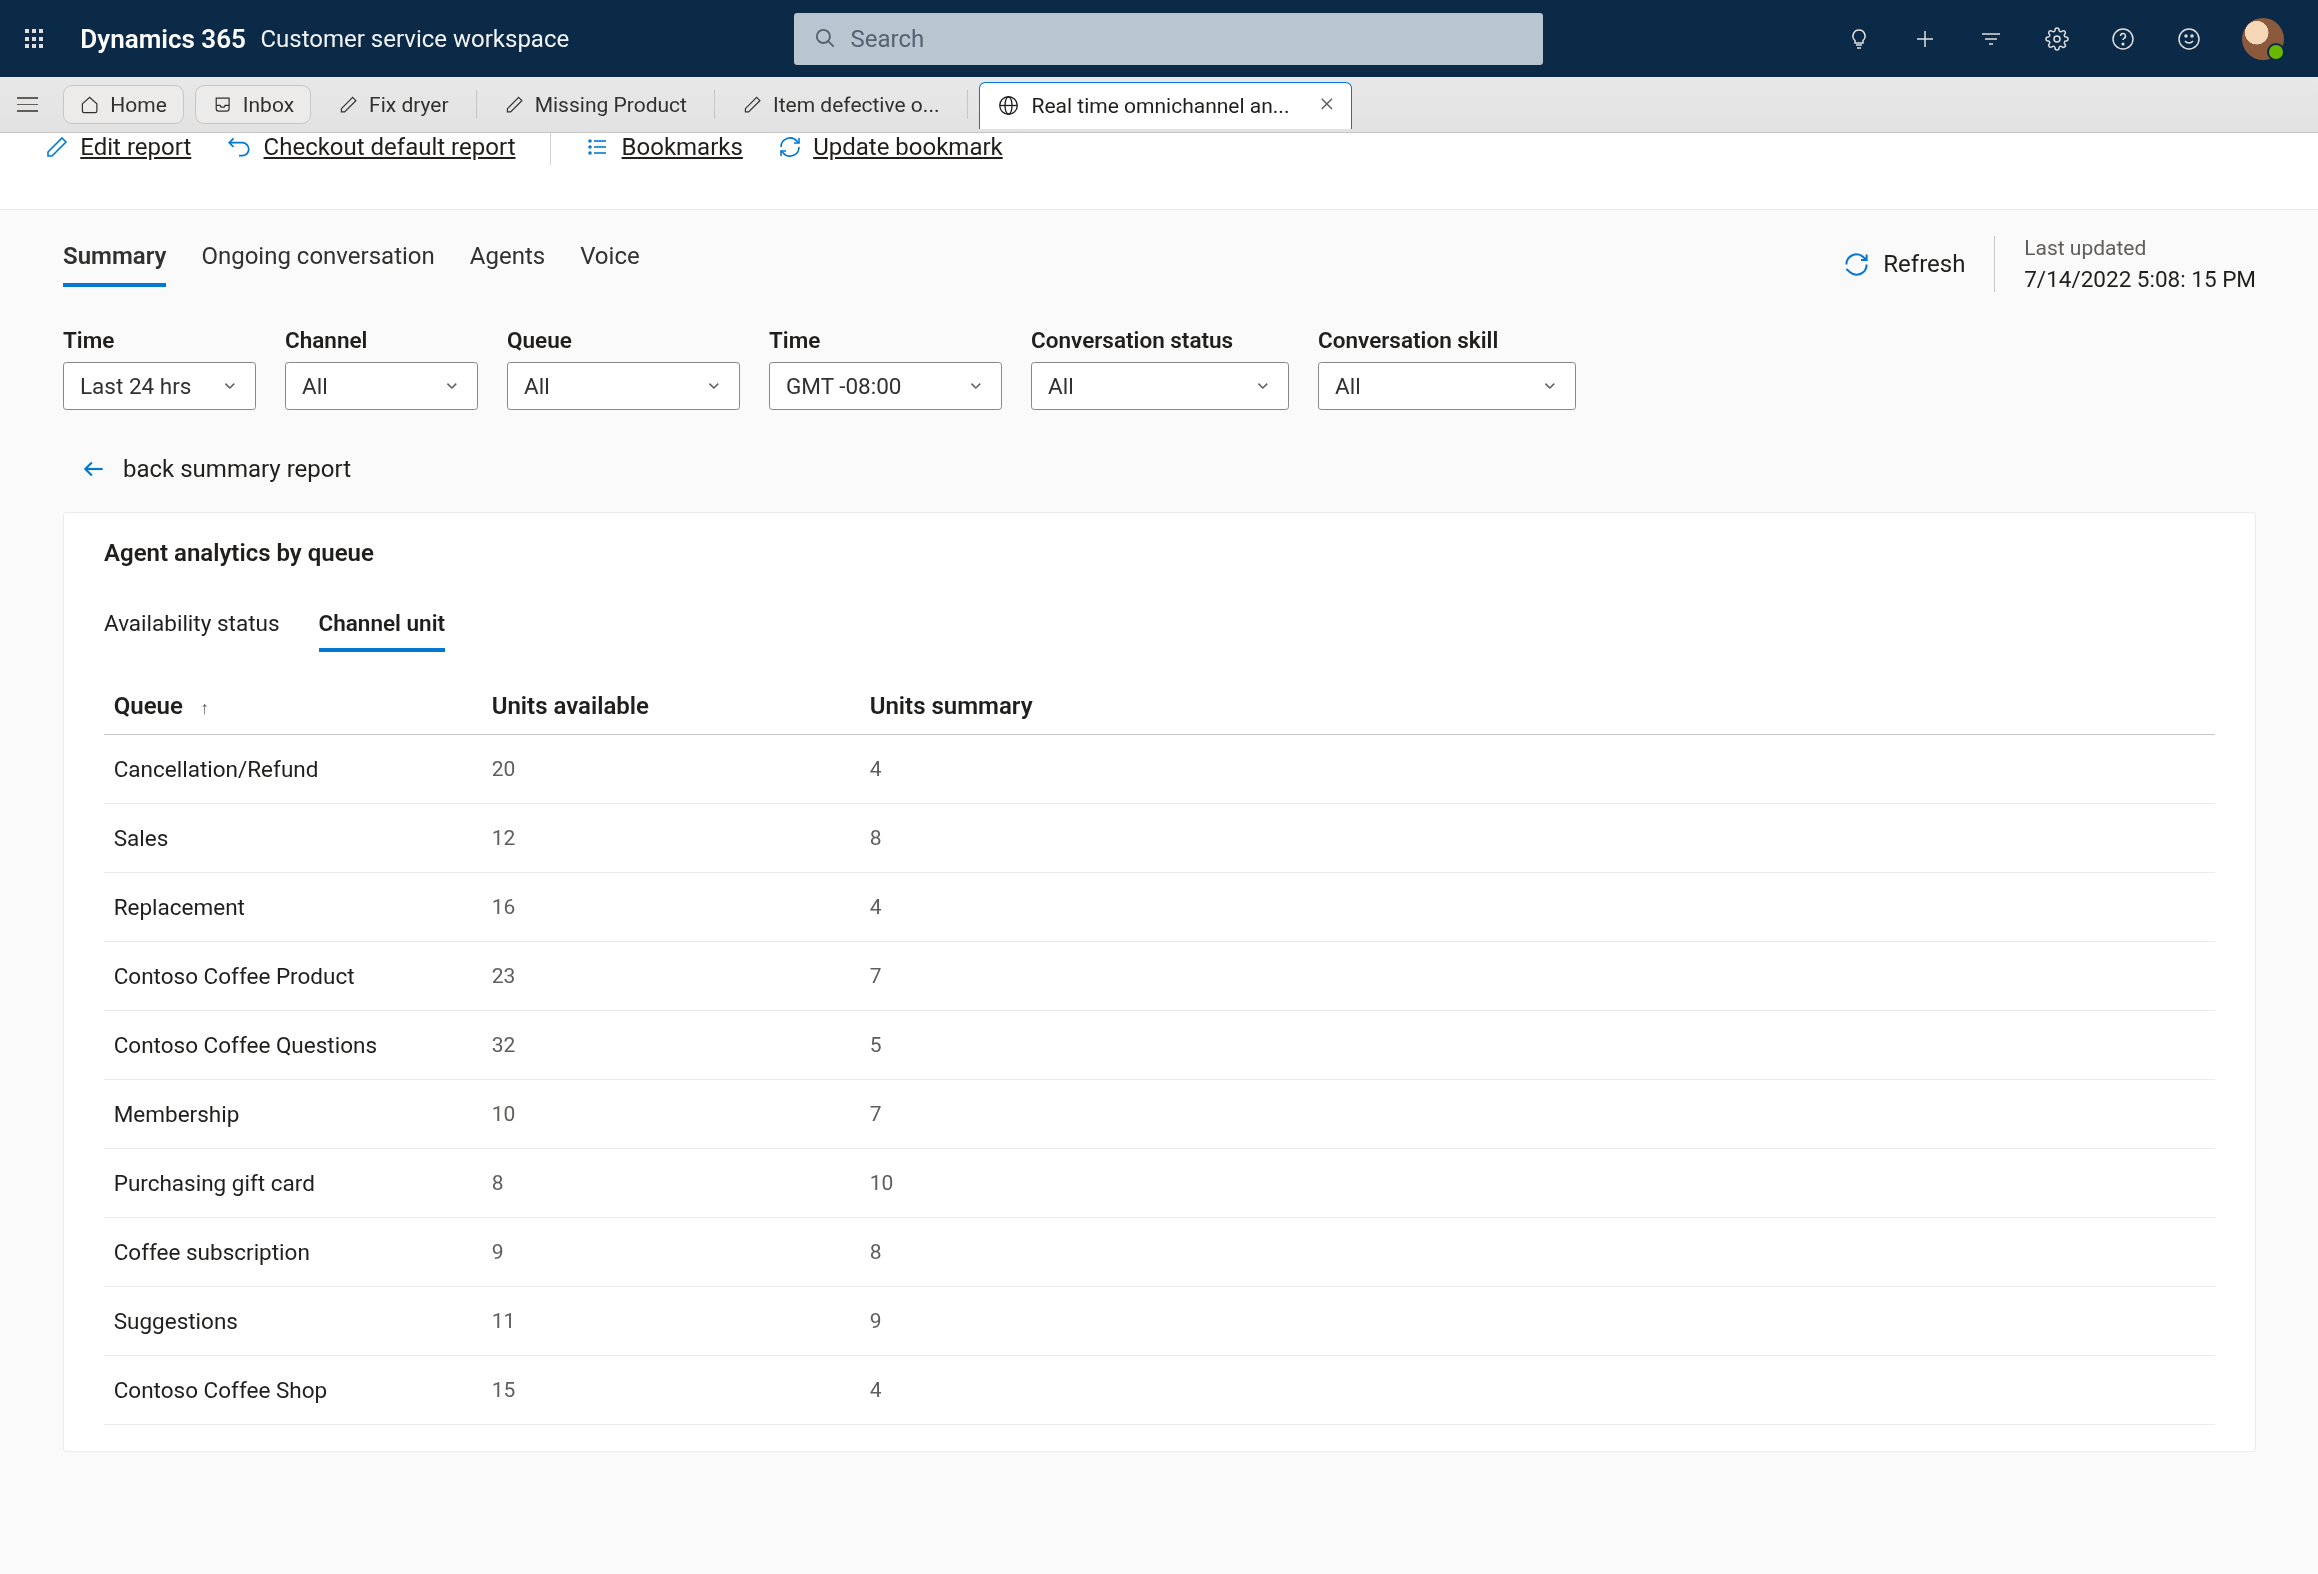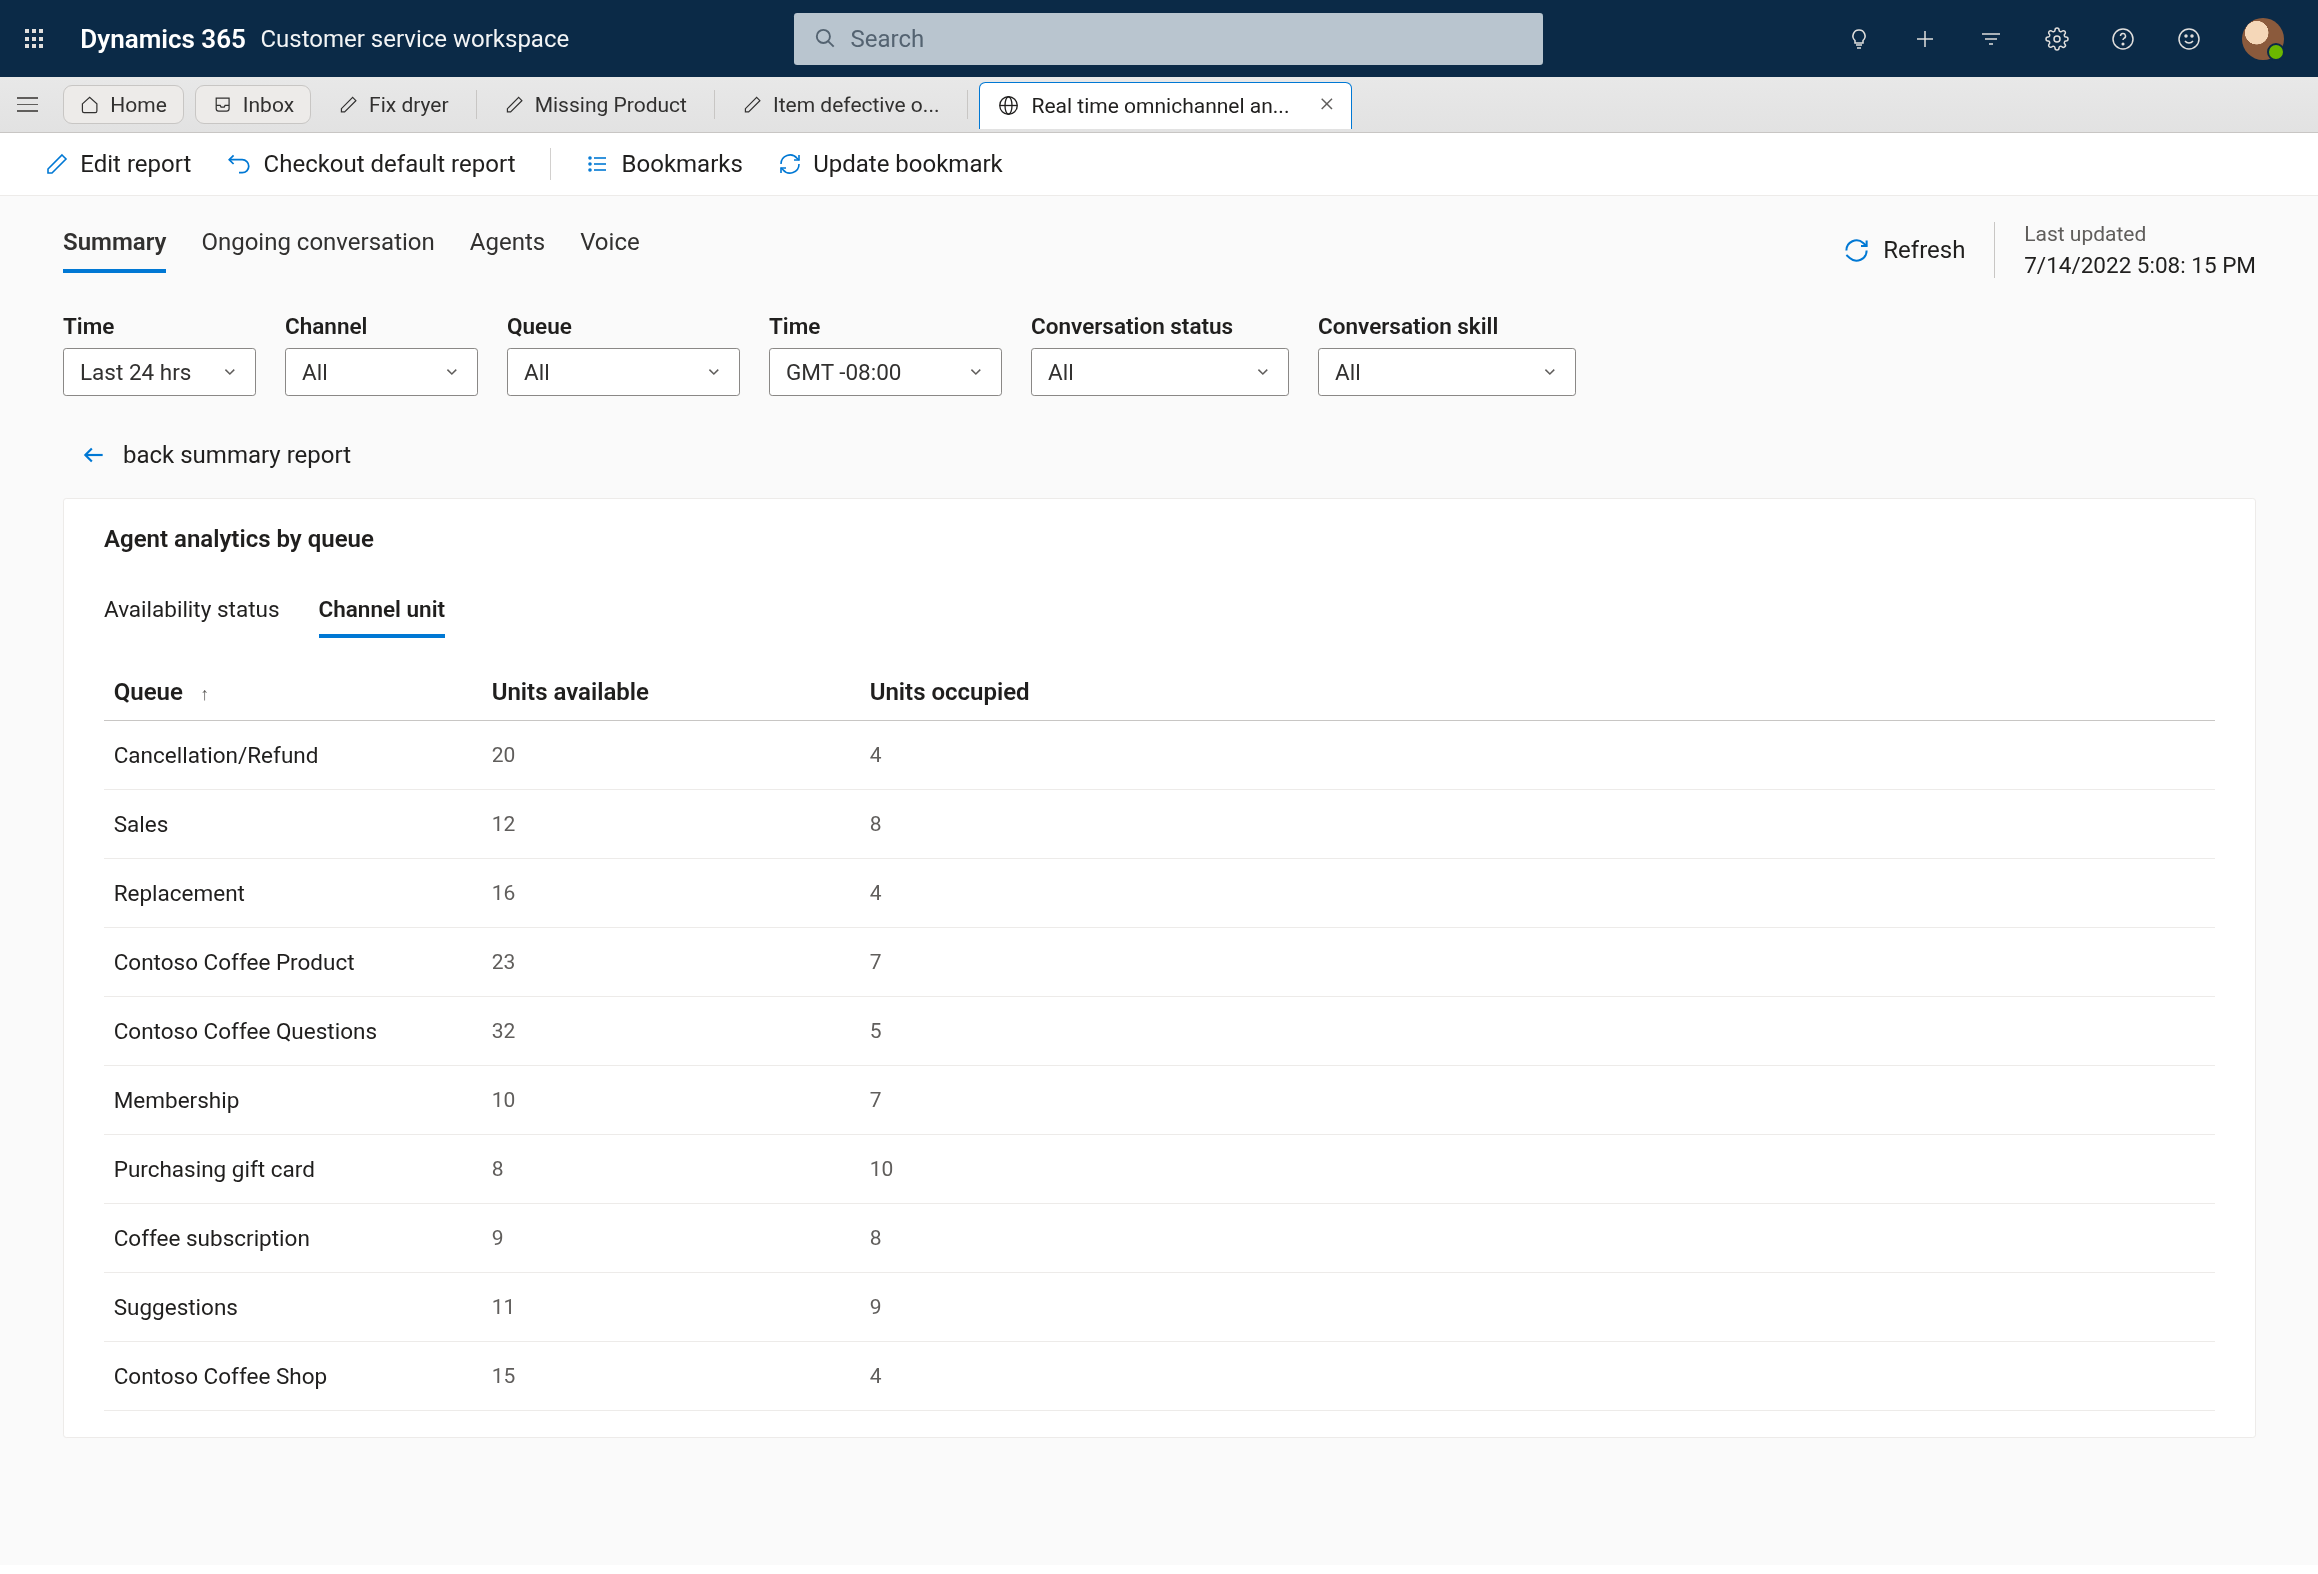--- a/index.html
+++ b/index.html
@@ -113,28 +113,29 @@
     font-size: 21px;
     position: relative;
     margin-bottom: -1.6px;
     cursor: pointer;
   }
   .active-tab .close { margin-left: 16px; cursor: pointer; color: #605e5c; }
   .tab-icon { width: 21px; height: 21px; display:flex; align-items:center; justify-content:center; }
 
   
   .action-bar {
-    height: 63px;
+    height: 77px;
     background: white;
     border-bottom: 0.8px solid #edebe9;
     display: flex;
-    align-items: center;
+    align-items: flex-start;
     padding: 0 45px;
     gap: 35px;
     font-size: 24px;
+    text-decoration: underline;
   }
   .action-item { display: flex; align-items: center; gap: 11.3px; cursor: pointer; color: #201f1e; }
   .action-item svg { color: var(--accent-blue); }
   .action-sep { width: 0.8px; height: 32px; background: #d2d0ce; }
 
   
   .main-area { background: var(--bg-page); padding: 0 0 48px 0; min-height: 1369px; }
   .view-tabs-row {
     display: flex; align-items: center;
     padding: 22.5px 63px 0 63px;
@@ -501,21 +502,21 @@
     </div>
 
     <table>
       <thead>
         <tr>
           <th>
             <span>Queue</span>
             <span class="sort-arrow">↑</span>
           </th>
           <th><span>Units available</span></th>
-          <th><span>Units occupied</span></th>
+          <th><span>Units summary</span></th>
         </tr>
       </thead>
       <tbody id="table-body">
       <tr>
             <td>Cancellation/Refund</td>
             <td class="num">20</td>
             <td class="num">4</td>
           </tr>
           <tr>
             <td>Sales</td>

